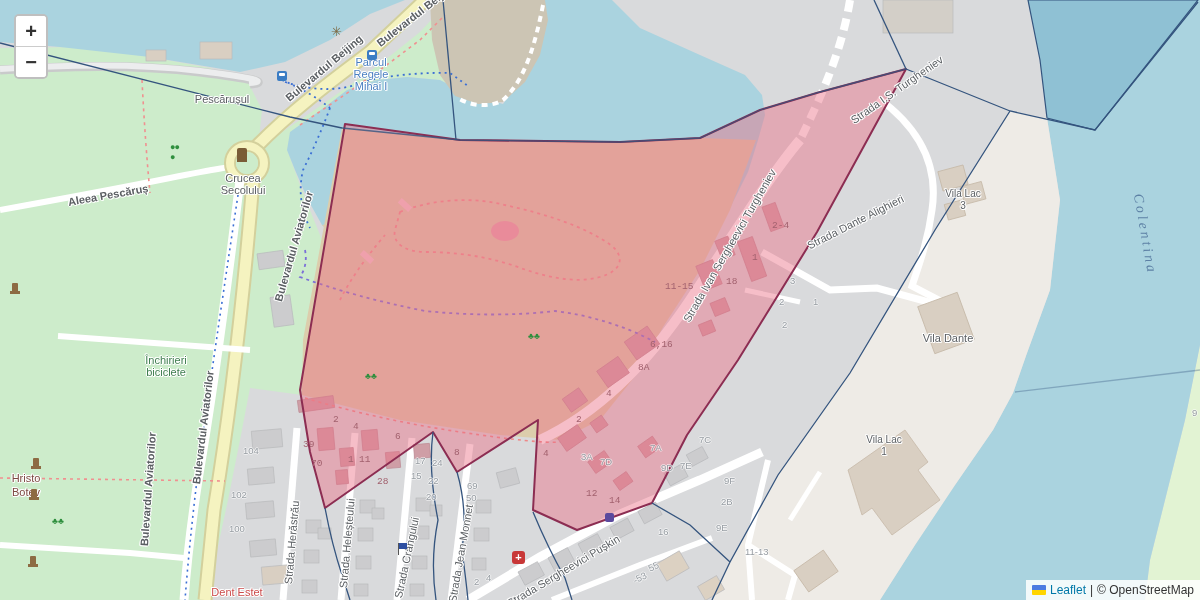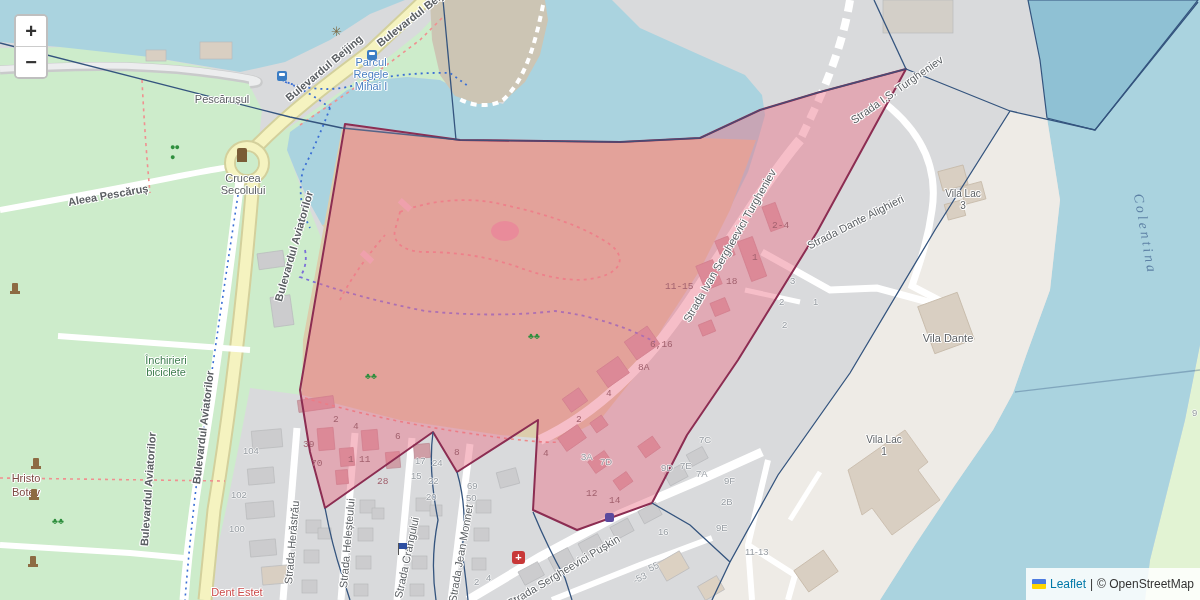--- a/index.html
+++ b/index.html
@@ -19,21 +19,21 @@
   .wtr{font-family:"Liberation Serif","DejaVu Serif",serif;font-style:italic;color:#5d81a5;
        font-size:14px;letter-spacing:3px;text-shadow:none;}
   .small{font-size:10px;}
   
   .zoomctl{position:absolute;left:14px;top:14px;width:30px;border:2px solid rgba(0,0,0,.25);
        border-radius:5px;overflow:hidden;background:#fff;z-index:50;}
   .zoombtn{width:30px;height:30px;display:flex;align-items:center;justify-content:center;
        font-size:20px;font-weight:bold;color:#333;background:#fff;cursor:pointer;}
   .zoombtn:first-child{border-bottom:1px solid #ccc;}
   
-  .attrib{position:absolute;right:0;bottom:0;height:32px;background:rgba(255,255,255,.85);
+  .attrib{position:absolute;right:0;bottom:0;height:20px;background:rgba(255,255,255,.85);
        font-size:12px;color:#333;display:flex;align-items:center;padding:0 6px;z-index:50;gap:4px;}
   .attrib a{color:#0078a8;text-decoration:none;}
   .uaflag{display:inline-block;width:14px;height:10px;background:linear-gradient(#4c7be1 50%,#ffd500 50%);
        border-radius:1px;}
   
   .poi{position:absolute;z-index:20;}
   .busicon{width:10px;height:10px;background:#3b7dc4;border-radius:2px;position:relative;}
   .busicon:after{content:"";position:absolute;left:2px;top:2px;right:2px;height:3px;background:#fff;border-radius:1px;}
   .hosp{width:13px;height:13px;background:#c83737;border-radius:3px;color:#fff;font-size:11px;font-weight:bold;
        display:flex;align-items:center;justify-content:center;line-height:1;}
@@ -307,21 +307,21 @@
   <div class="lbl num rnum" style="left:576px;top:415px;">2</div>
   <div class="lbl num rnum" style="left:772px;top:221px;">2-4</div>
   <div class="lbl num rnum" style="left:752px;top:253px;">1</div>
   <div class="lbl num rnum" style="left:726px;top:277px;">18</div>
   <div class="lbl num" style="left:790px;top:276px;">3</div>
   <div class="lbl num" style="left:779px;top:297px;">2</div>
   <div class="lbl num" style="left:813px;top:297px;">1</div>
   <div class="lbl num" style="left:782px;top:320px;">2</div>
   <div class="lbl num" style="left:581px;top:452px;">3A</div>
   <div class="lbl num" style="left:600px;top:457px;">7D</div>
-  <div class="lbl num" style="left:650px;top:469px;margin-left:46px;">7A</div>
+  <div class="lbl num" style="left:650px;top:443px;">7A</div>
   <div class="lbl num" style="left:667px;top:435px;margin-left:32px;">7C</div>
   <div class="lbl num" style="left:680px;top:461px;">7E</div>
   <div class="lbl num" style="left:661px;top:463px;">9D</div>
   <div class="lbl num rnum" style="left:586px;top:489px;">12</div>
   <div class="lbl num rnum" style="left:609px;top:496px;">14</div>
   <div class="lbl num" style="left:658px;top:527px;">16</div>
   <div class="lbl num" style="left:724px;top:476px;">9F</div>
   <div class="lbl num" style="left:721px;top:497px;">2B</div>
   <div class="lbl num" style="left:716px;top:523px;">9E</div>
   <div class="lbl num" style="left:745px;top:547px;">11-13</div>

